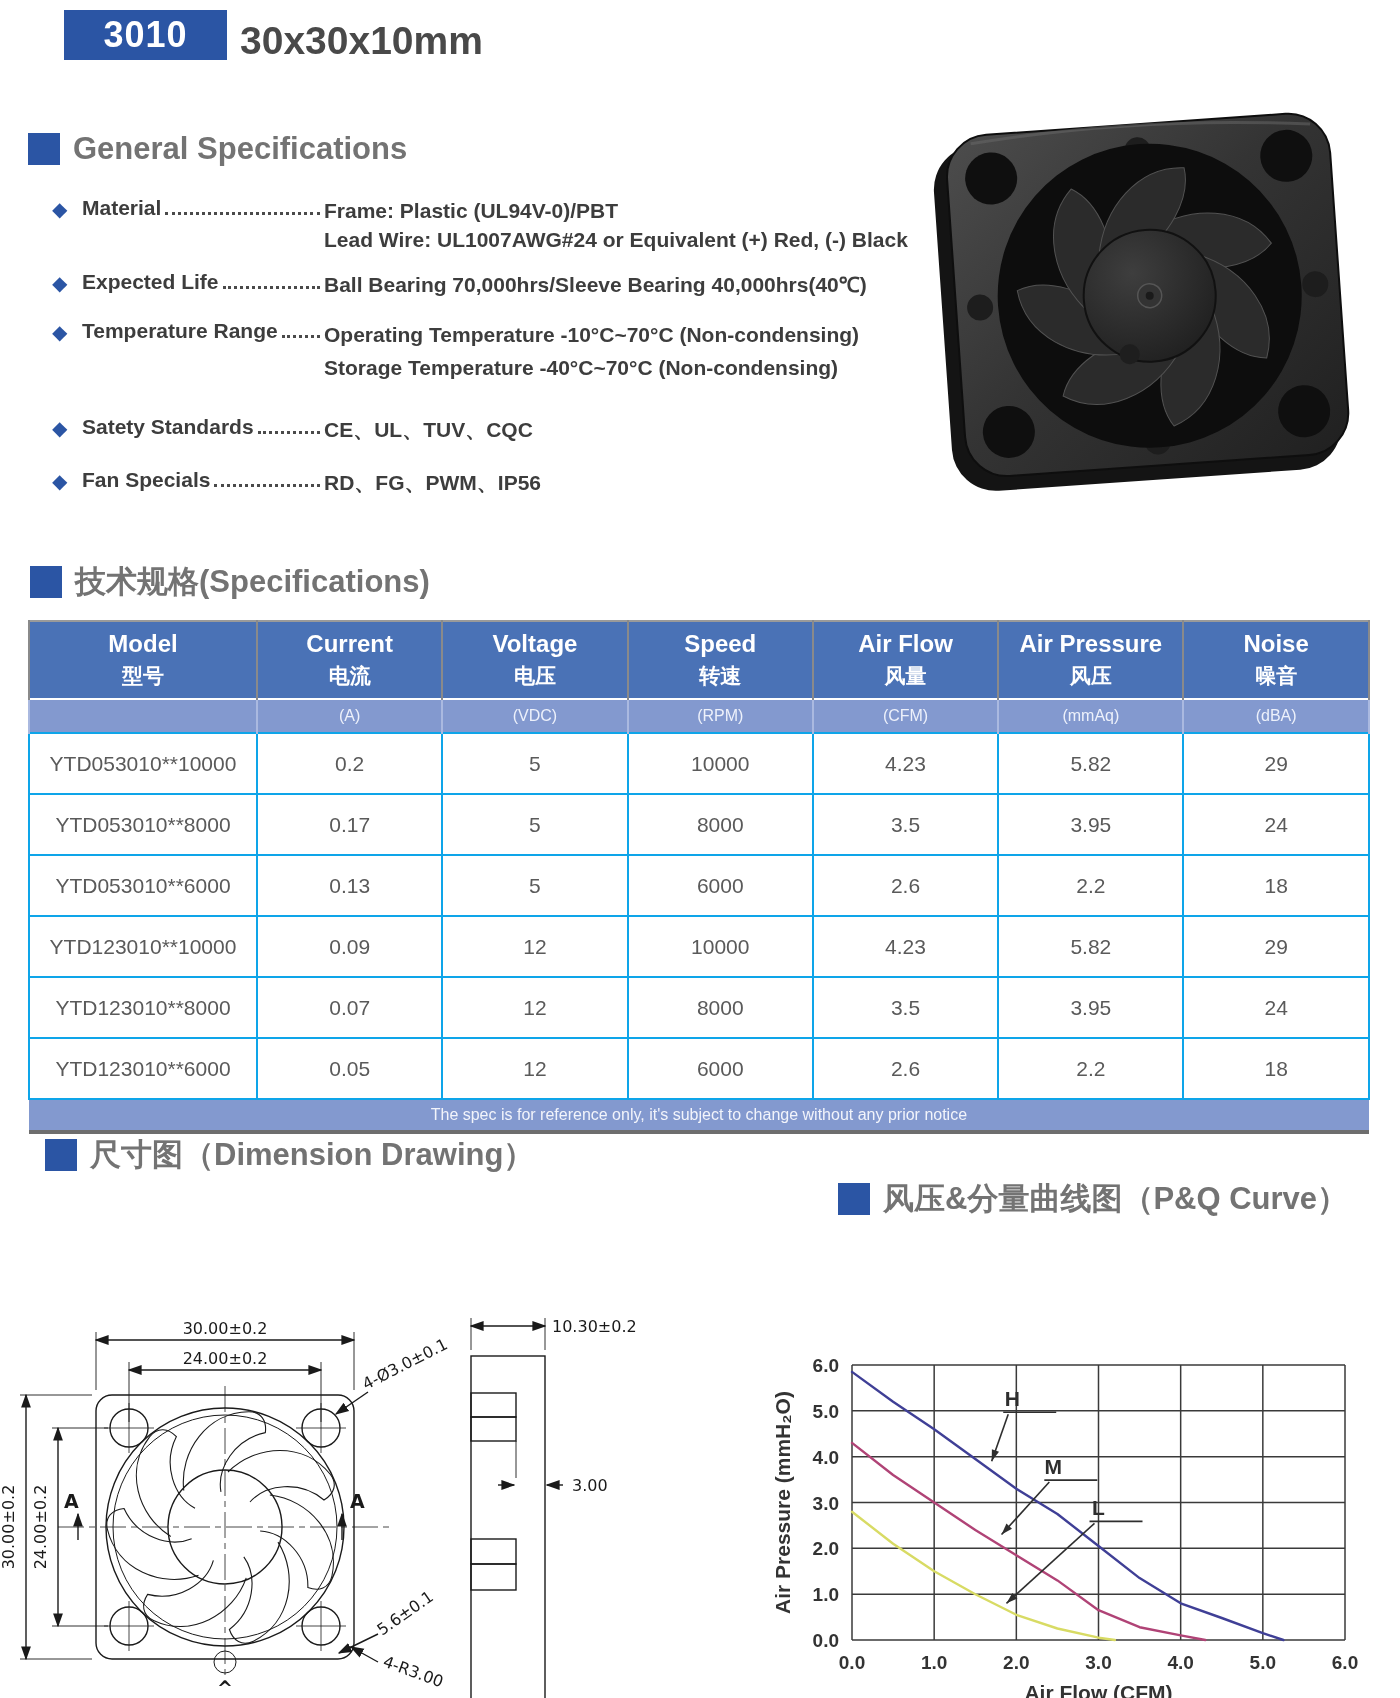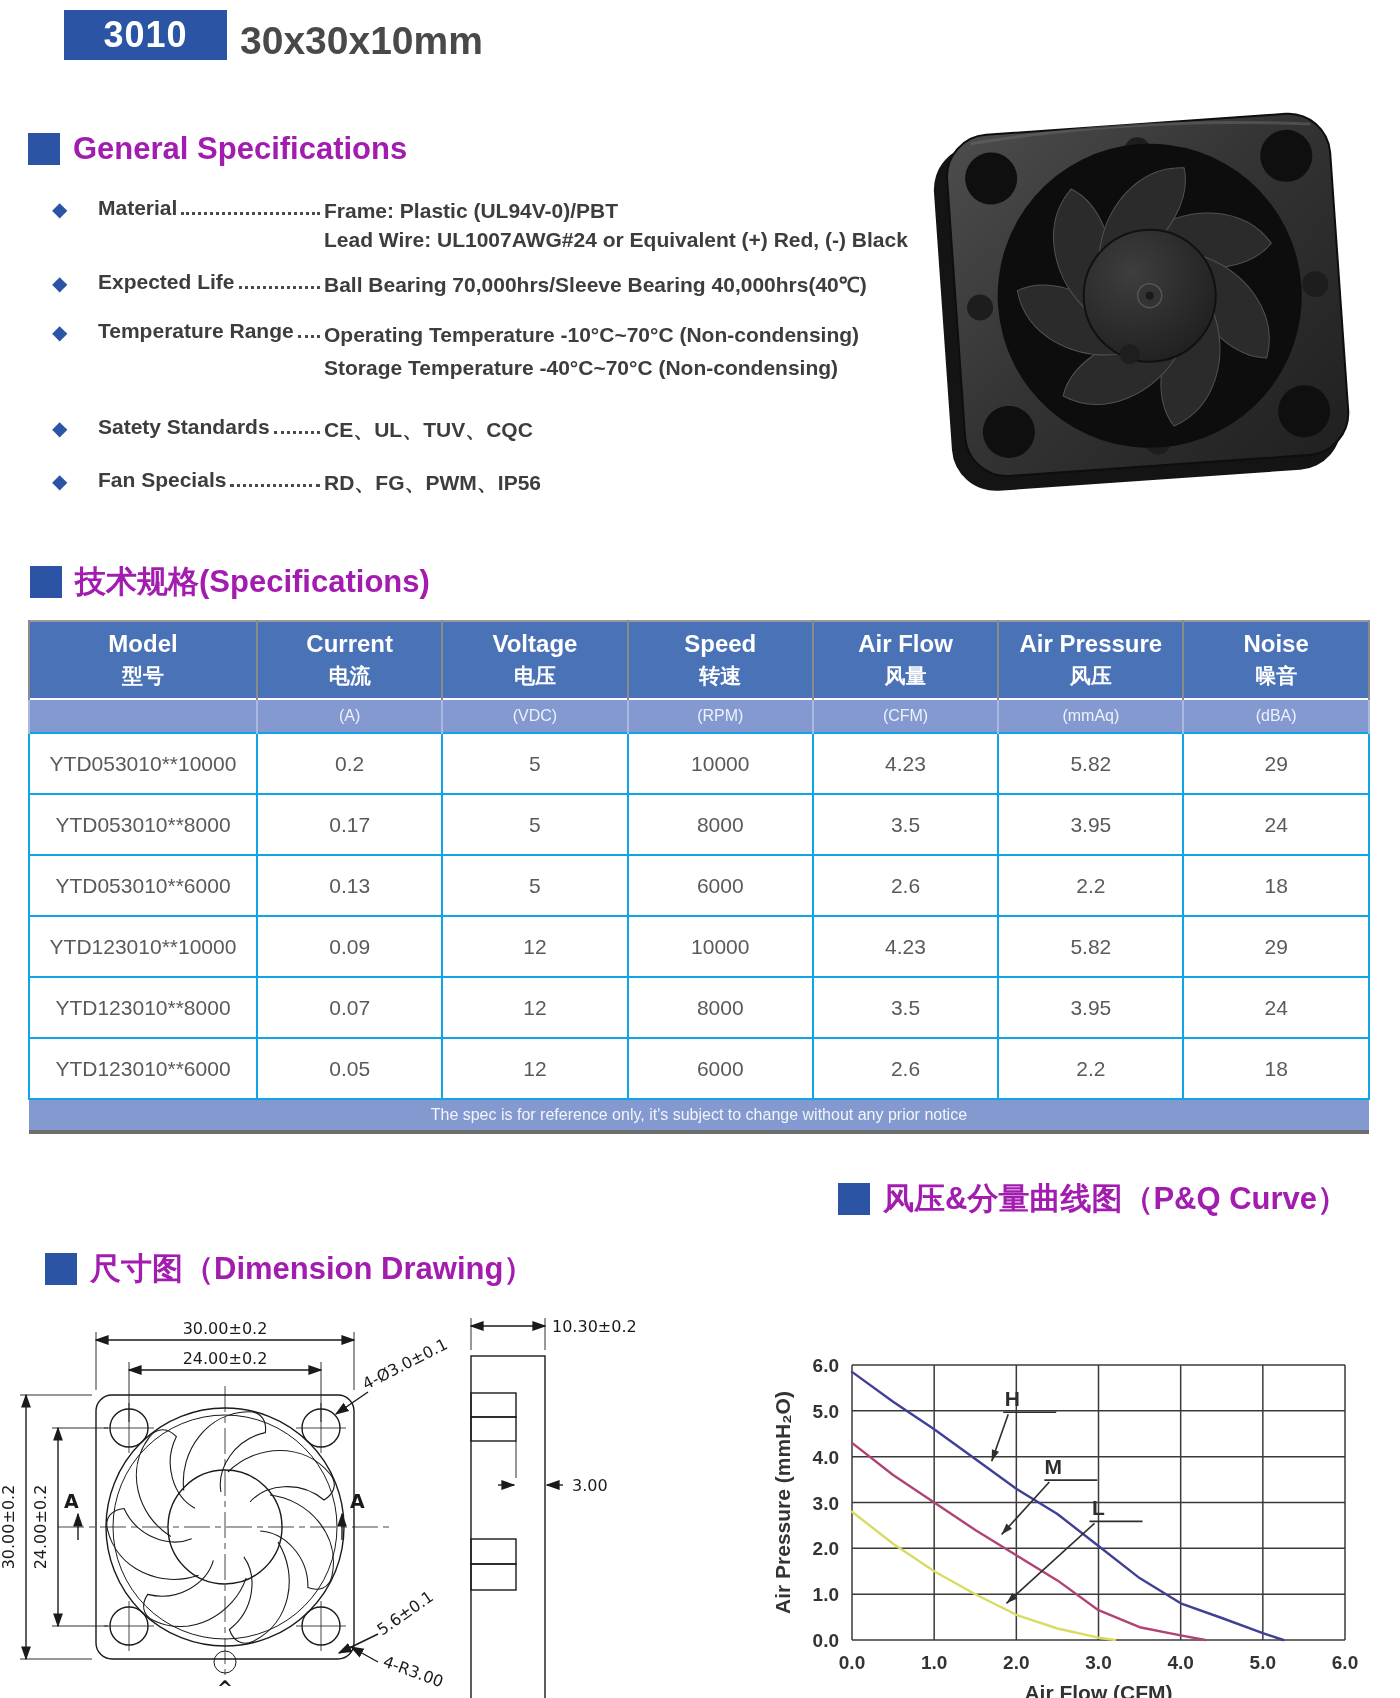--- a/index.html
+++ b/index.html
@@ -8,36 +8,36 @@
 
   
   .badge{position:absolute;left:64px;top:10px;width:163px;height:50px;background:#2b55a4;
          display:flex;align-items:center;justify-content:center;color:#fff;
          font-size:36px;font-weight:bold;letter-spacing:1px;}
   .size-title{position:absolute;left:240px;top:19px;font-size:39px;font-weight:bold;color:#494949;}
 
   
   .sec-head{position:absolute;display:flex;align-items:center;gap:13px;}
   .sq{width:32px;height:32px;background:#2b55a4;flex:0 0 auto;}
-  .sec-title{font-size:31px;font-weight:bold;color:#a21caf;white-space:nowrap;}
+  .sec-title{font-size:31px;font-weight:bold;color:#737373;white-space:nowrap;}
   .gs-head{left:28px;top:131px;}
   .tbl-head{left:30px;top:561px;}
-  .dim-head{left:28px;top:1248px;padding-left:17px;}
+  .dim-head{left:28px;top:1134px;padding-left:17px;}
   .pq-head{left:838px;top:1178px;}
 
   
   .spec-list{position:absolute;left:52px;top:196px;width:860px;}
   .spec-row{display:flex;align-items:flex-start;}
   .spec-row-0{margin-bottom:15px;}
   .spec-row-1{margin-bottom:20px;}
   .spec-row-2{margin-bottom:31px;}
   .spec-row-3{margin-bottom:23px;}
   .diamond{width:30px;font-size:20px;color:#2b55a4;padding-top:1px;flex:0 0 auto;}
   .lbl{width:242px;display:flex;align-items:baseline;flex:0 0 auto;}
-  .lbl-t{font-size:21px;font-weight:bold;color:#3d3d3d;white-space:nowrap;margin-left:16px;}
+  .lbl-t{font-size:21px;font-weight:bold;color:#3d3d3d;white-space:nowrap;}
   .dots{flex:1;border-bottom:3px dotted #4a4a4a;height:13px;margin:0 4px 0 4px;}
   .vals{flex:1;font-size:21px;font-weight:bold;color:#3d3d3d;line-height:1.4;}
   .spec-row-2 .vals{line-height:1.55;}
 
   
   .fan-photo{position:absolute;left:912px;top:110px;width:460px;height:400px;}
 
   
   .spec-table{position:absolute;left:28px;top:620px;width:1340px;border-collapse:collapse;
               table-layout:fixed;border-top:2px solid #9a9a9a;}

